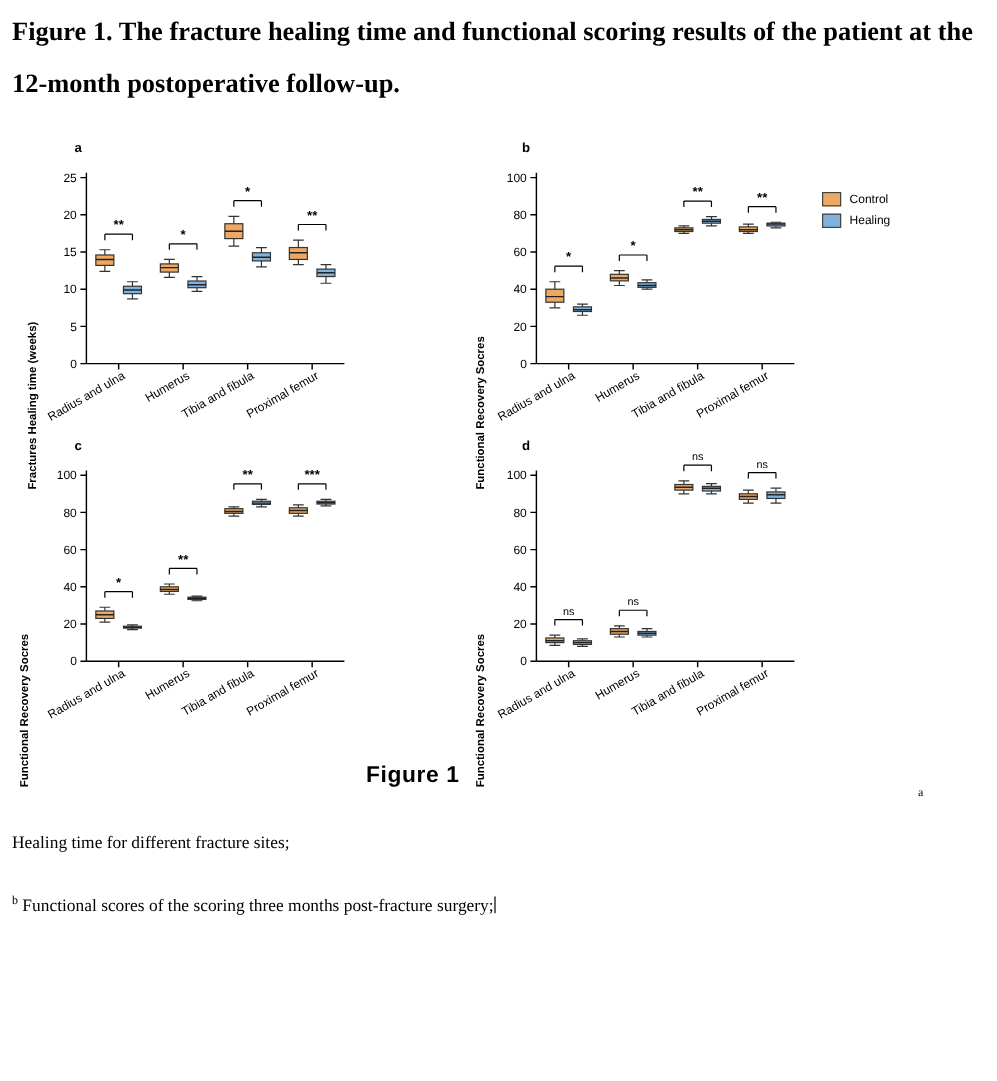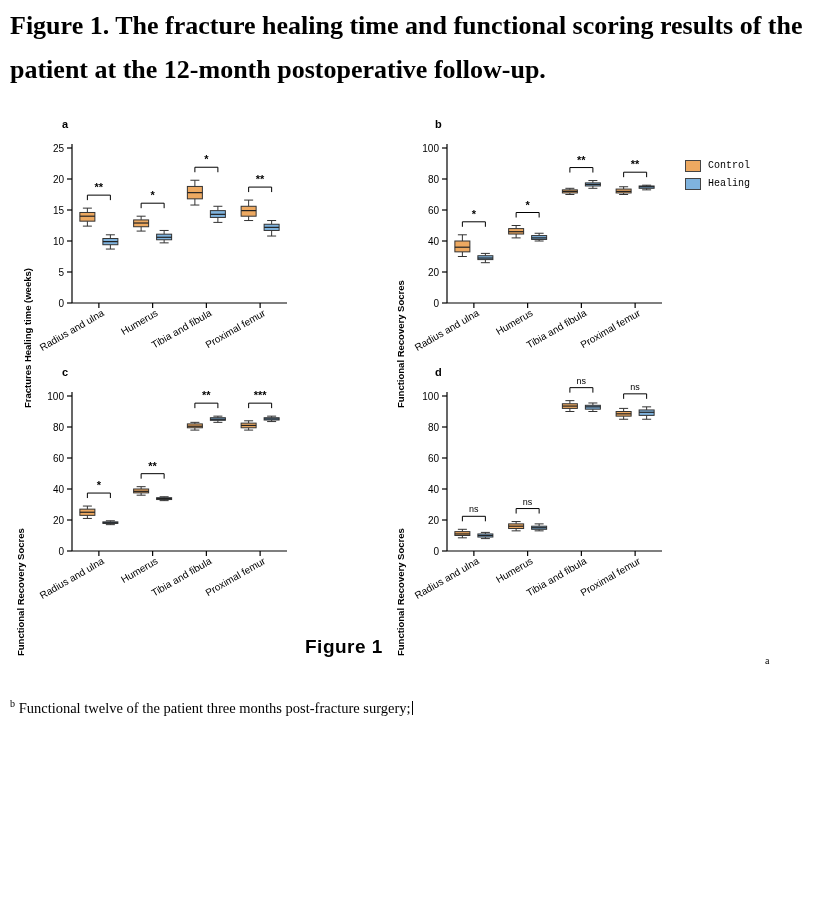--- a/index.html
+++ b/index.html
@@ -4,40 +4,40 @@
 <style>
   html,body{margin:0;padding:0;}
   body{
     width:831px;height:901px;background:#ffffff;
     font-family:"Liberation Serif", serif;
     color:#000;position:relative;overflow:hidden;
   }
   .fig-title{
     position:absolute;left:10px;top:4px;width:810px;
     font-family:"Liberation Serif", serif;
-    font-weight:bold;font-size:26px;line-height:44px;
+    font-weight:bold;font-size:22px;line-height:44px;
   }
   .panels{
     position:absolute;left:0;top:118px;width:831px;height:500px;
   }
   .panel{position:absolute;}
   .panel-letter{
     position:absolute;font-family:"Liberation Sans",sans-serif;
     font-weight:bold;font-size:11px;
   }
   .ylabel{
     position:absolute;font-family:"Liberation Sans",sans-serif;
     font-size:9.5px;font-weight:600;
     transform-origin:0 0;transform:rotate(-90deg);
     white-space:nowrap;
   }
   .legend{
     position:absolute;font-family:"Liberation Sans",sans-serif;font-size:10px;
   }
-  .legend-row{display:flex;align-items:flex-start;margin-bottom:6px;font-family:Liberation Mono, monospace;}
+  .legend-row{display:flex;align-items:center;margin-bottom:6px;}
   .legend-swatch{
     width:14px;height:10px;border:1px solid #444;margin-right:7px;display:inline-block;
   }
   .figure-caption{
     position:absolute;left:305px;top:636px;
     font-family:Liberation Sans, sans-serif;
     font-weight:bold;font-size:19px;letter-spacing:.5px;
   }
   .stray-a{
     position:absolute;left:765px;top:655px;
@@ -444,16 +444,19 @@
       </svg>
   </div>
 
 </div>
 
 <div class="figure-caption">Figure 1</div>
 <div class="stray-a">a</div>
 
 <div class="caption-list">
   <div class="caption-line">
+    <span>Healing time for different fracture sites;</span>
+  </div>
+  <div class="caption-line">
     <span class="sup">b</span>
-    <span>Functional twelve of the patient three months post-fracture surgery;</span><span class="caret"></span>
+    <span>Functional scores of the scoring three months post-fracture surgery;</span><span class="caret"></span>
   </div>
 </div>
 
 </body></html>

